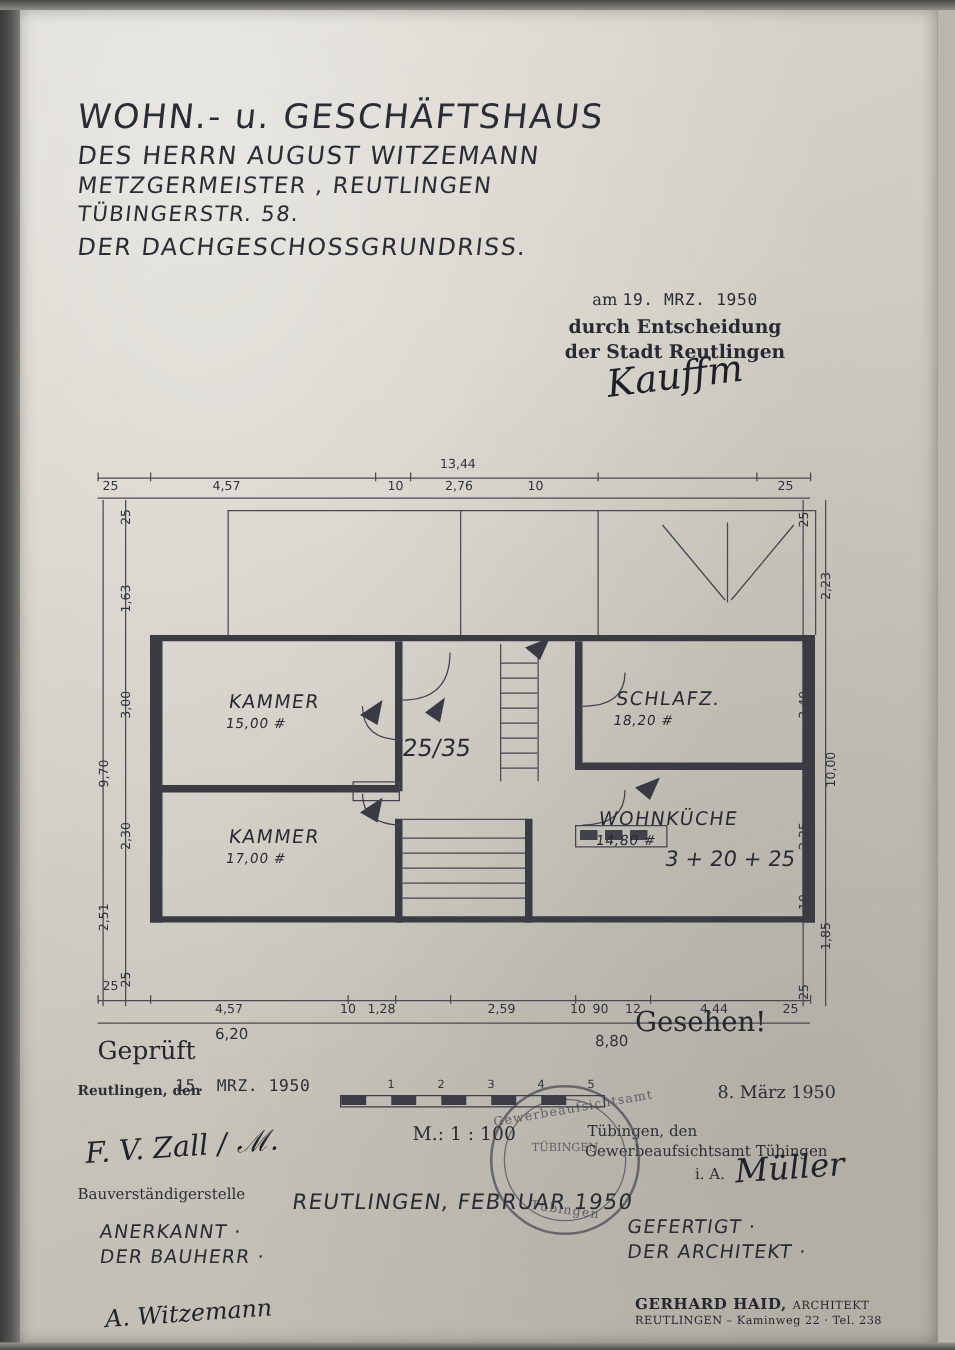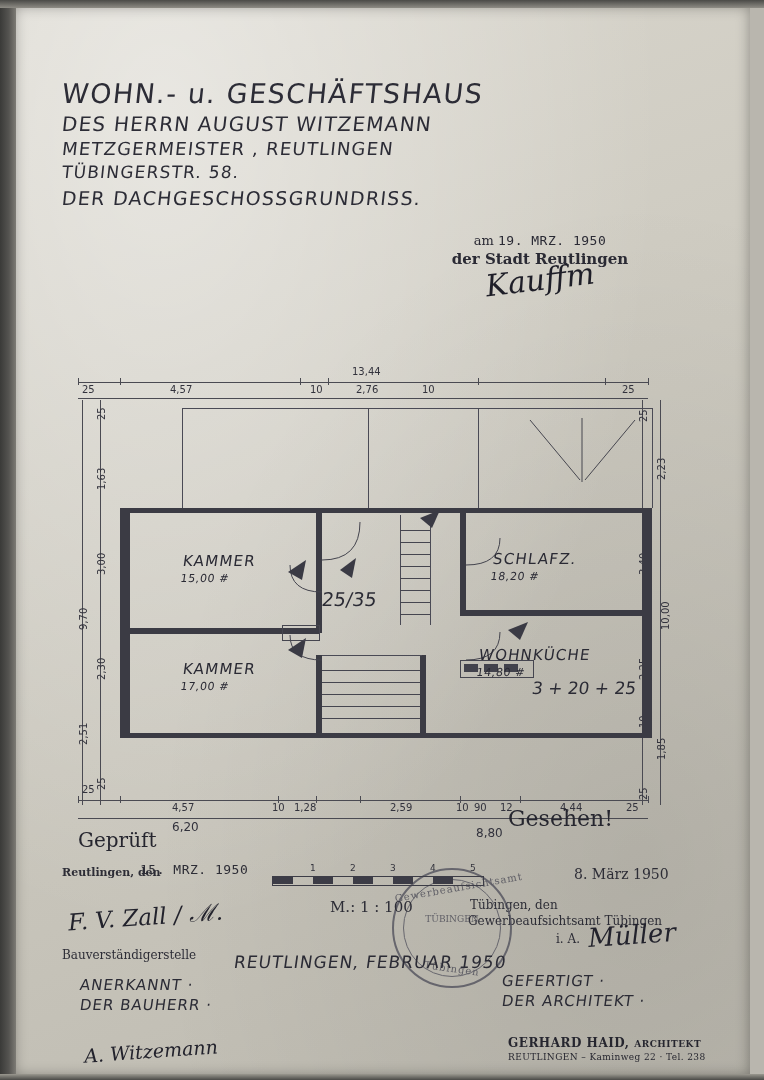--- a/index.html
+++ b/index.html
@@ -197,21 +197,21 @@
   #scalebar { position: absolute; left: 272px; top: 866px; width: 210px; height: 24px; }
   #scalebar .bar { position: absolute; left: 0; top: 10px; width: 210px; height: 8px; border: 1px solid #3c3c46; }
   #scalebar .blk { position: absolute; top: 10px; height: 8px; background: #3c3c46; }
   #scalebar .num { position: absolute; top: -3px; font-family: "DejaVu Sans", sans-serif; font-size: 9px; color: #33333d; }
 
   #architect {
     position: absolute; left: 508px; top: 1036px;
     font-family: "DejaVu Serif", serif; color: #26262f; white-space: nowrap;
   }
   #architect .l1 { font-size: 12px; font-weight: bold; letter-spacing: 0.5px; }
-  #architect .l1 .ti { font-size: 9px; font-weight: bold; text-align: center; }
+  #architect .l1 .ti { font-size: 9px; font-weight: normal; text-align: center; }
   #architect .l2 { font-size: 9px; margin-top: 2px; letter-spacing: 0.4px; }
 
   
   .stair-step { position: absolute; height: 1px; background: #45454f; }
   .thin { position: absolute; background: #4a4a55; }
 </style>
 </head>
 <body>
 
 <div id="sheet">
@@ -226,20 +226,21 @@
     <span class="ln" id="t3">METZGERMEISTER , REUTLINGEN</span>
     <span class="ln" id="t4">TÜBINGERSTR. 58.</span>
     <span class="ln" id="t5">DER DACHGESCHOSSGRUNDRISS.</span>
   </div>
 
   <div id="approval">
     <div class="rowdate">
       <span>am</span>
       <span class="dt">19. MRZ. 1950</span>
     </div>
+    <div class="l3">durch Entscheidung</div>
     <div class="l5">der Stadt Reutlingen</div>
     <div class="sig">Kauffm</div>
   </div>
 
   <div id="plan">
 
     <div class="dimline hline" style="left:18px; top:22px; width:570px;"></div>
     <div class="dimline hline" style="left:18px; top:38px; width:570px;"></div>
     <div class="tick" style="left:18px; top:18px;"></div>
     <div class="tick" style="left:60px; top:18px;"></div>

